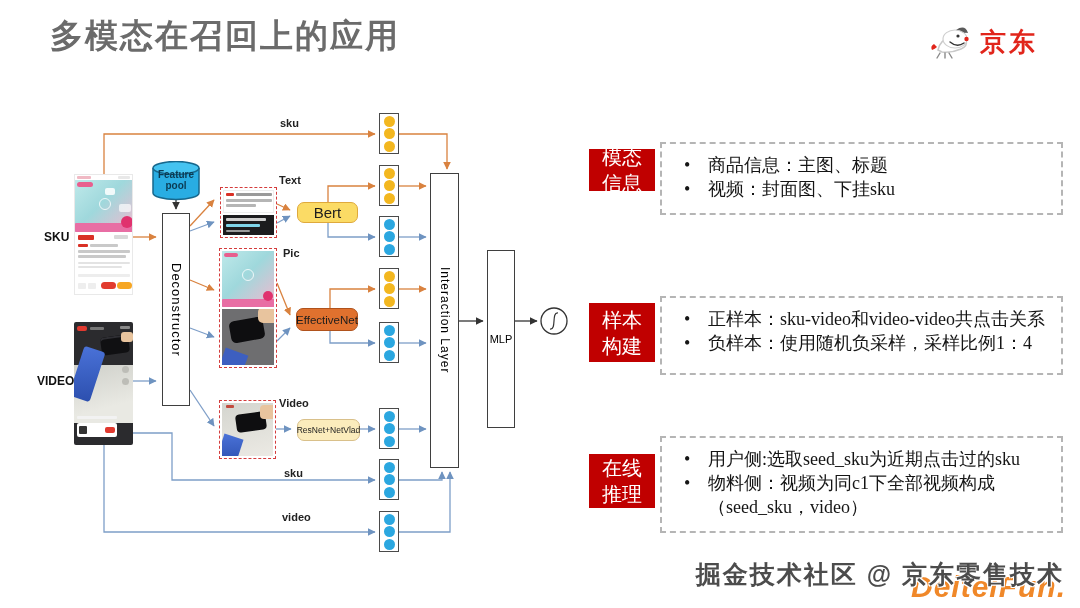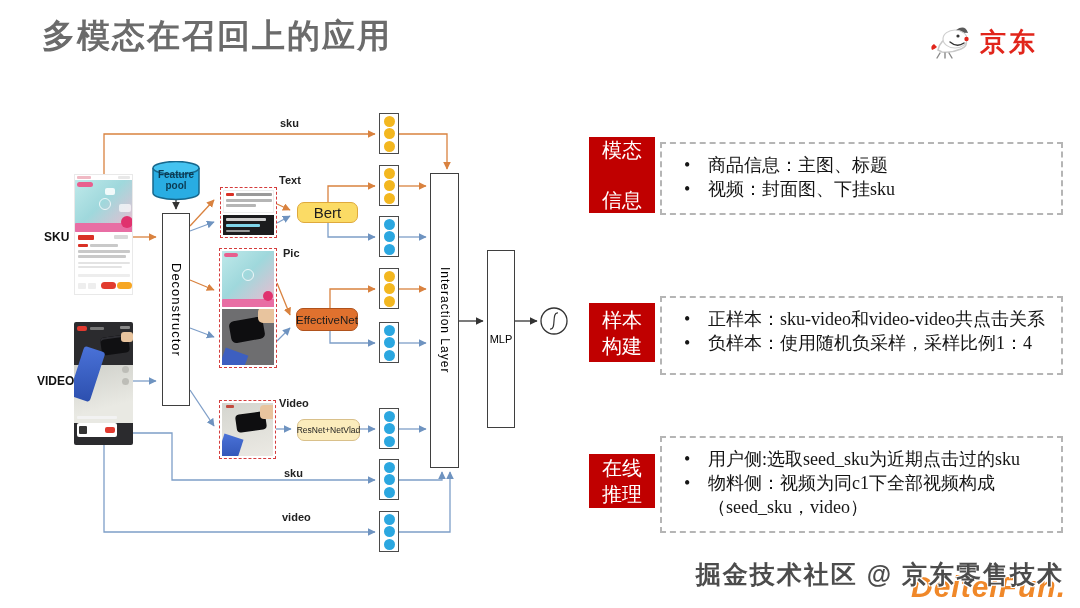--- a/index.html
+++ b/index.html
@@ -1,21 +1,21 @@
 <!DOCTYPE html>
 <html><head>
 <meta charset="utf-8">
 <style>
   html,body{margin:0;padding:0;}
   body{width:1080px;height:608px;background:#fff;overflow:hidden;
        font-family:"Liberation Sans","DejaVu Sans",sans-serif;}
   .slide{position:relative;width:1080px;height:608px;background:#fff;}
 
   
-  .title{position:absolute;left:42px;top:14px;font-size:33px;font-weight:700;
+  .title{position:absolute;left:50px;top:14px;font-size:33px;font-weight:700;
          color:#6b6b6b;letter-spacing:2px;}
 
   
   .jd-logo{position:absolute;right:42px;top:22px;display:flex;align-items:center;gap:6px;}
   .jd-logo .brand{color:#e1251b;font-size:26px;font-weight:700;letter-spacing:3px;}
 
   
   .diagram{position:absolute;left:0;top:0;width:1080px;height:608px;}
   .lines{position:absolute;left:0;top:0;}
   .dlabel{position:absolute;font-size:11px;font-weight:700;color:#222;}
@@ -310,21 +310,21 @@
       </div>
 
     <div class="node" style="left:430px;top:173px;width:29px;height:295px;font-size:12px;">
       <span class="vert">Interaction Layer</span>
     </div>
     <div class="node" style="left:487px;top:250px;width:28px;height:178px;font-size:11px;">
       <span>MLP</span>
     </div>
   </div>
 
-  <div class="tag" style="left:589px;top:137px;height:76px;justify-content:space-between;">
+  <div class="tag" style="left:589px;top:149px;height:42px;">
     <span>模态</span>
     <span>信息</span>
   </div>
   <div class="pbox" style="left:660px;top:142px;width:403px;height:73px;">
     <ul>
       <li>商品信息：主图、标题</li>
       <li>视频：封面图、下挂sku</li>
     </ul>
   </div>
 

